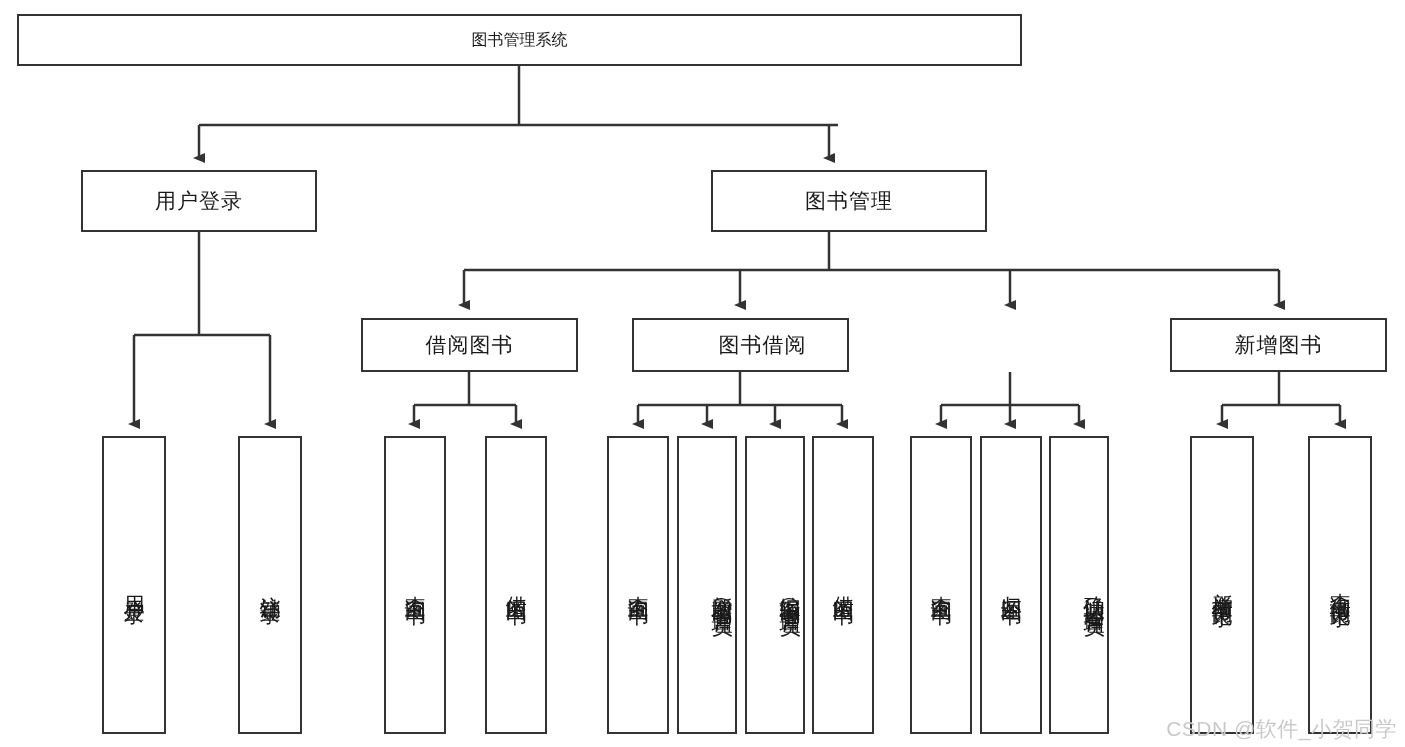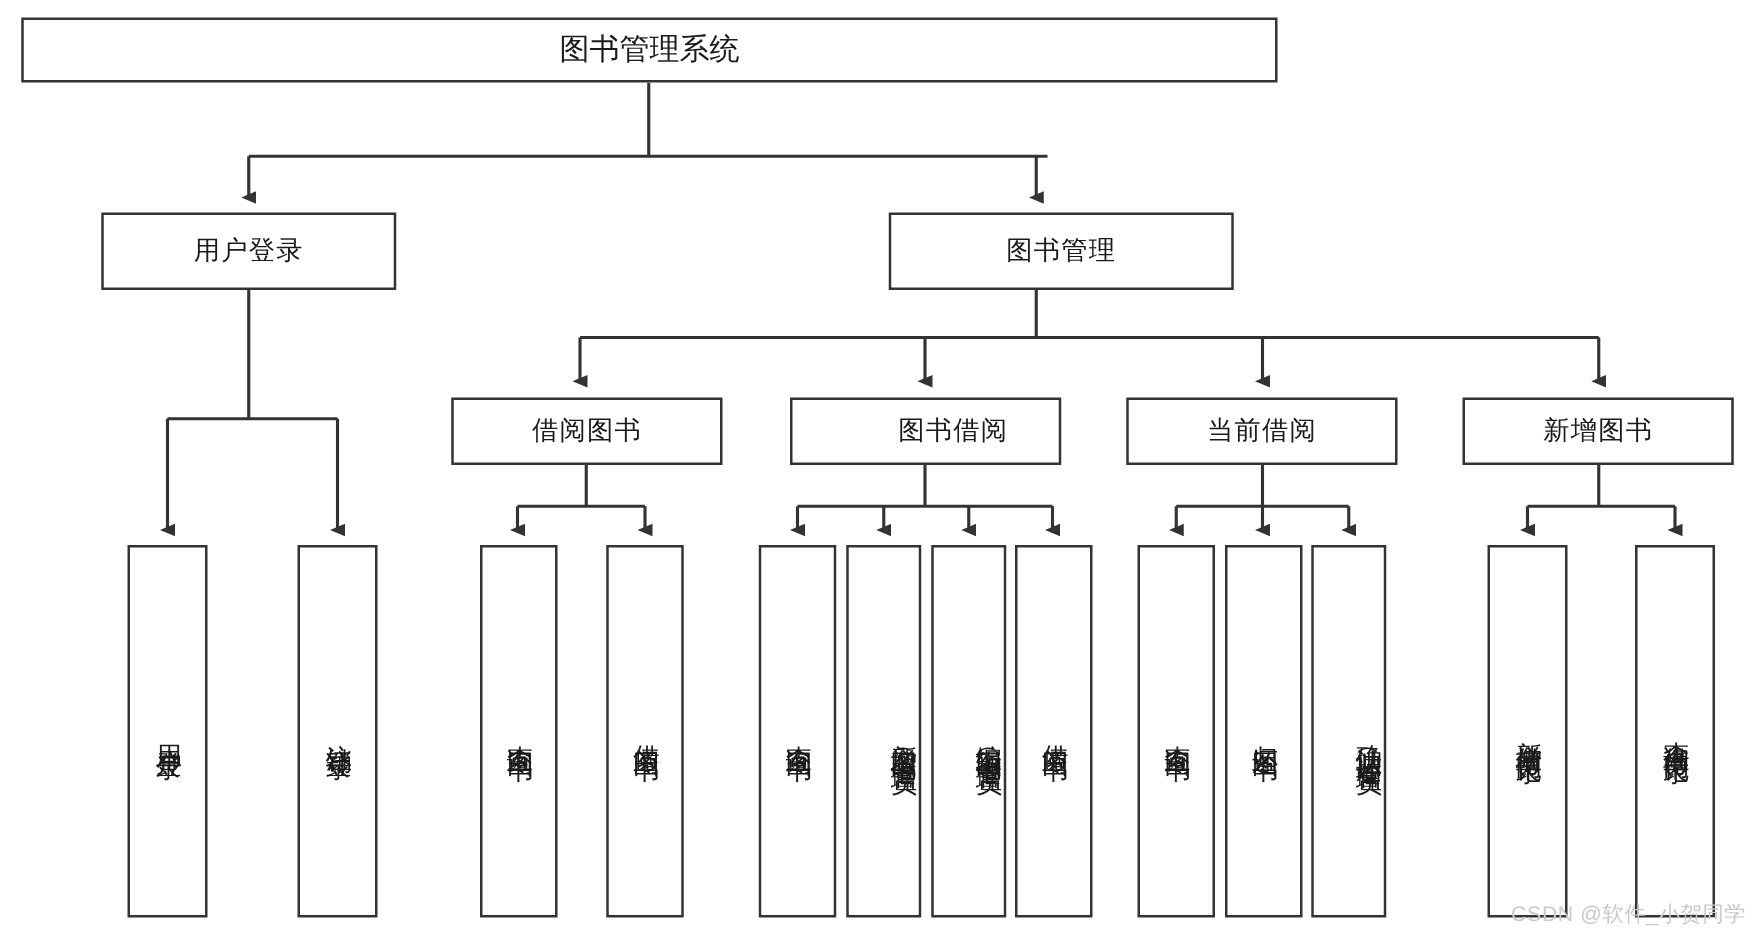--- a/index.html
+++ b/index.html
@@ -28,21 +28,21 @@
     justify-content: center;
     color: #1a1a1a;
     text-align: center;
     line-height: 1.25;
   }
   .node.h {
     font-size: 21px;
     letter-spacing: 1px;
   }
   .node.root {
-    font-size: 24px;
+    font-size: 16px;
   }
   .node.v {
     writing-mode: vertical-rl;
     text-orientation: upright;
     font-size: 21px;
     letter-spacing: 3px;
     padding-top: 14px;
     align-items: flex-start;
     justify-content: center;
   }
@@ -55,21 +55,21 @@
     left: 0;
     top: 0;
     width: 1405px;
     height: 747px;
     pointer-events: none;
   }
   .watermark {
     position: absolute;
     right: 8px;
     bottom: 4px;
-    font-size: 17px;
+    font-size: 21px;
     color: #c9c9c9;
     white-space: nowrap;
     letter-spacing: 0.5px;
   }
 </style>
 </head>
 <body>
 
 <div id="canvas">
 
@@ -133,23 +133,20 @@
   <div class="node h" style="left:711px; top:170px; width:276px; height:62px;">
     <span>图书管理</span>
   </div>
 
   <div class="node h" style="left:361px; top:318px; width:217px; height:54px;">
     <span>借阅图书</span>
   </div>
   <div class="node h" style="left:632px; top:318px; width:217px; height:54px;padding-left:44px;">
     <span>图书借阅</span>
   </div>
-  <div class="node h" style="left:901px; top:318px; width:217px; height:54px;">
-    <span>当前借阅</span>
-  </div>
   <div class="node h" style="left:1170px; top:318px; width:217px; height:54px;">
     <span>新增图书</span>
   </div>
 
   <div class="node v mid" style="left:102px; top:436px; width:64px; height:298px;">
     <span>用户登录</span>
   </div>
   <div class="node v mid" style="left:238px; top:436px; width:64px; height:298px;">
     <span>注销登录</span>
   </div>

